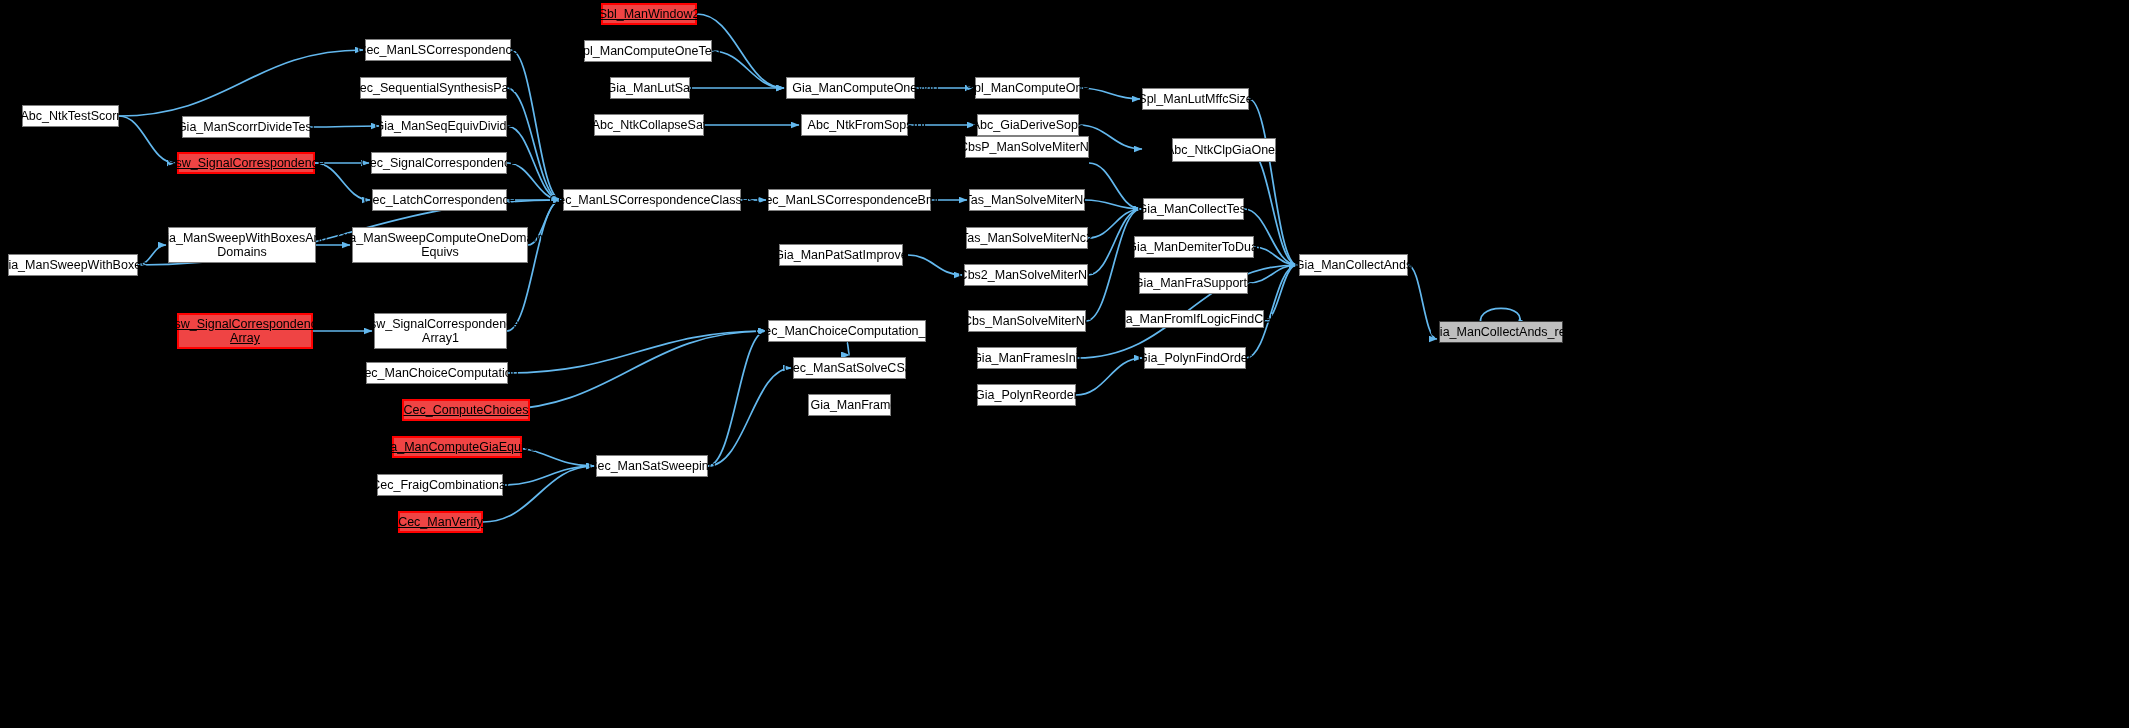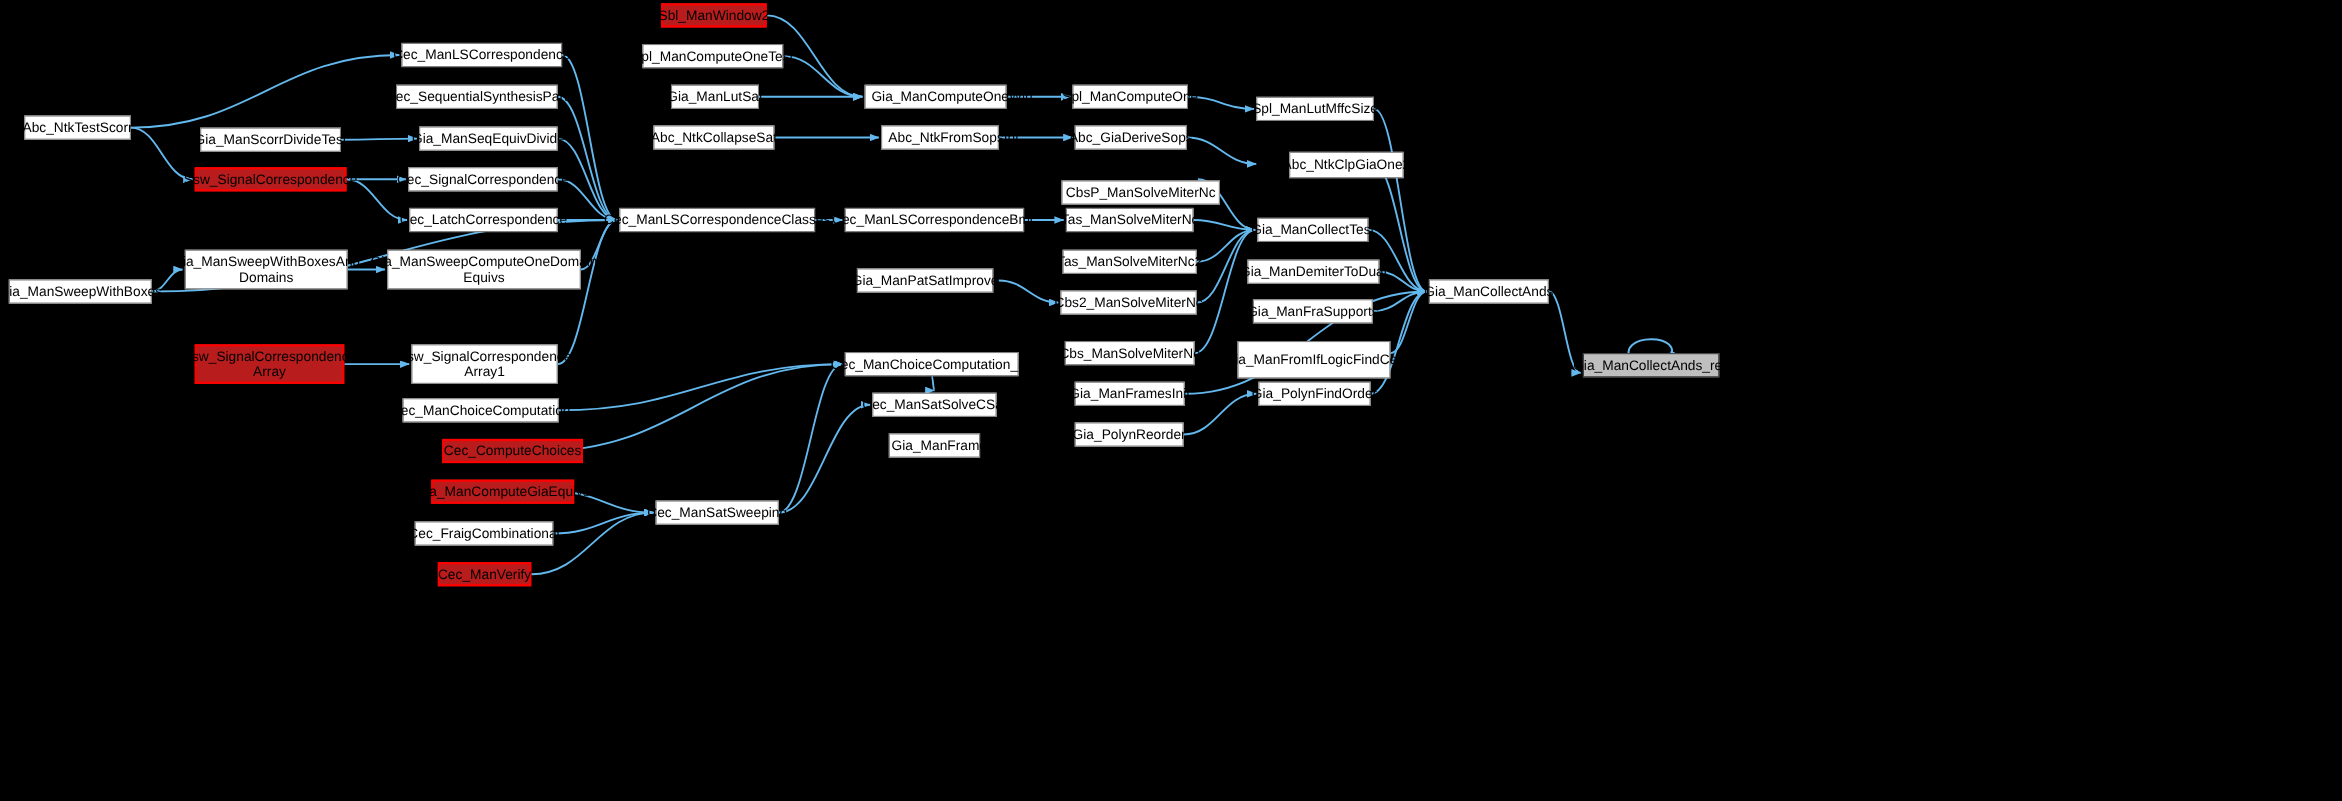--- a/index.html
+++ b/index.html
@@ -3,21 +3,21 @@
 <meta charset="utf-8">
 <style>
   html,body{margin:0;padding:0;background:#000;}
   #canvas{position:relative;width:2129px;height:728px;background:#000;
           font-family:"Liberation Sans","DejaVu Sans",sans-serif;overflow:hidden;}
   #edges{position:absolute;left:0;top:0;width:2129px;height:728px;pointer-events:none;}
   .node{position:absolute;box-sizing:border-box;display:flex;align-items:center;
         justify-content:center;text-align:center;background:#ffffff;
         border:1px solid #808080;color:#000;font-size:12.5px;line-height:1.15;
         padding:1px 3px;white-space:pre-line;}
-  .node.hl{background:#b91c1c;border:2px solid #ff0000;}
+  .node.hl{background:#ef4444;border:2px solid #ff0000;text-decoration:underline;}
   .node.cur{background:#bfbfbf;border:1px solid #404040;}
 </style>
 </head>
 <body>
 
 <div id="canvas">
   <svg id="edges" xmlns="http://www.w3.org/2000/svg" viewBox="0 0 2129 728">
     <defs>
       <marker id="ah" markerWidth="9" markerHeight="7" refX="8.5" refY="3.5" orient="auto" markerUnits="userSpaceOnUse">
         <path d="M0,0 L9,3.5 L0,7 z" fill="#63b8ee"></path>
@@ -108,30 +108,30 @@
       <div class="node" style="left: 768px; top: 320px; width: 158px; height: 22px;">Cec_ManChoiceComputation_int</div>
       <div class="node" style="left: 793px; top: 357px; width: 113px; height: 22px;">Cec_ManSatSolveCSat</div>
       <div class="node" style="left: 808px; top: 394px; width: 83px; height: 22px; padding-left: 18px;">Gia_ManFrames</div>
       <div class="node" style="left: 596px; top: 455px; width: 112px; height: 22px;">Cec_ManSatSweeping</div>
       <div class="node" style="left: 786px; top: 77px; width: 129px; height: 22px; padding-left: 33px;">Gia_ManComputeOneWin</div>
       <div class="node" style="left: 801px; top: 114px; width: 107px; height: 22px; padding-left: 28px;">Abc_NtkFromSopsInt</div>
       <div class="node" style="left: 768px; top: 189px; width: 163px; height: 22px;">Cec_ManLSCorrespondenceBmc</div>
       <div class="node" style="left: 779px; top: 244px; width: 124px; height: 22px;">Gia_ManPatSatImprove</div>
       <div class="node" style="left: 975px; top: 77px; width: 105px; height: 22px;">Spl_ManComputeOne</div>
       <div class="node" style="left: 977px; top: 114px; width: 102px; height: 22px;">Abc_GiaDeriveSops</div>
-      <div class="node" style="left: 965px; top: 164px; width: 144px; height: 22px;">CbsP_ManSolveMiterNc</div>
+      <div class="node" style="left: 965px; top: 136px; width: 124px; height: 22px;">CbsP_ManSolveMiterNc</div>
       <div class="node" style="left: 969px; top: 189px; width: 116px; height: 22px;">Tas_ManSolveMiterNc</div>
       <div class="node" style="left: 966px; top: 227px; width: 122px; height: 22px;">Tas_ManSolveMiterNc2</div>
       <div class="node" style="left: 964px; top: 264px; width: 124px; height: 22px;">Cbs2_ManSolveMiterNc</div>
       <div class="node" style="left: 968px; top: 310px; width: 118px; height: 22px;">Cbs_ManSolveMiterNc</div>
       <div class="node" style="left: 977px; top: 347px; width: 100px; height: 22px;">Gia_ManFramesInit</div>
       <div class="node" style="left: 977px; top: 384px; width: 99px; height: 22px;">Gia_PolynReorder</div>
       <div class="node" style="left: 1142px; top: 88px; width: 107px; height: 22px;">Spl_ManLutMffcSize</div>
       <div class="node" style="left: 1144px; top: 138px; width: 104px; height: 24px; margin-left: 28px;">Abc_NtkClpGiaOne2</div>
       <div class="node" style="left: 1143px; top: 198px; width: 101px; height: 22px;">Gia_ManCollectTest</div>
       <div class="node" style="left: 1134px; top: 236px; width: 120px; height: 22px;">Gia_ManDemiterToDual</div>
       <div class="node" style="left: 1139px; top: 272px; width: 109px; height: 22px;">Gia_ManFraSupports</div>
-      <div class="node" style="left: 1125px; top: 310px; width: 139px; height: 34px;">Gia_ManFromIfLogicFindCell</div>
+      <div class="node" style="left: 1125px; top: 310px; width: 139px; height: 18px;">Gia_ManFromIfLogicFindCell</div>
       <div class="node" style="left: 1144px; top: 347px; width: 102px; height: 22px;">Gia_PolynFindOrder</div>
       <div class="node" style="left: 1299px; top: 254px; width: 109px; height: 22px;">Gia_ManCollectAnds</div>
       <div class="node cur" style="left: 1439px; top: 321px; width: 124px; height: 22px;">Gia_ManCollectAnds_rec</div>
     </div>
 </div>
 
 </body></html>

